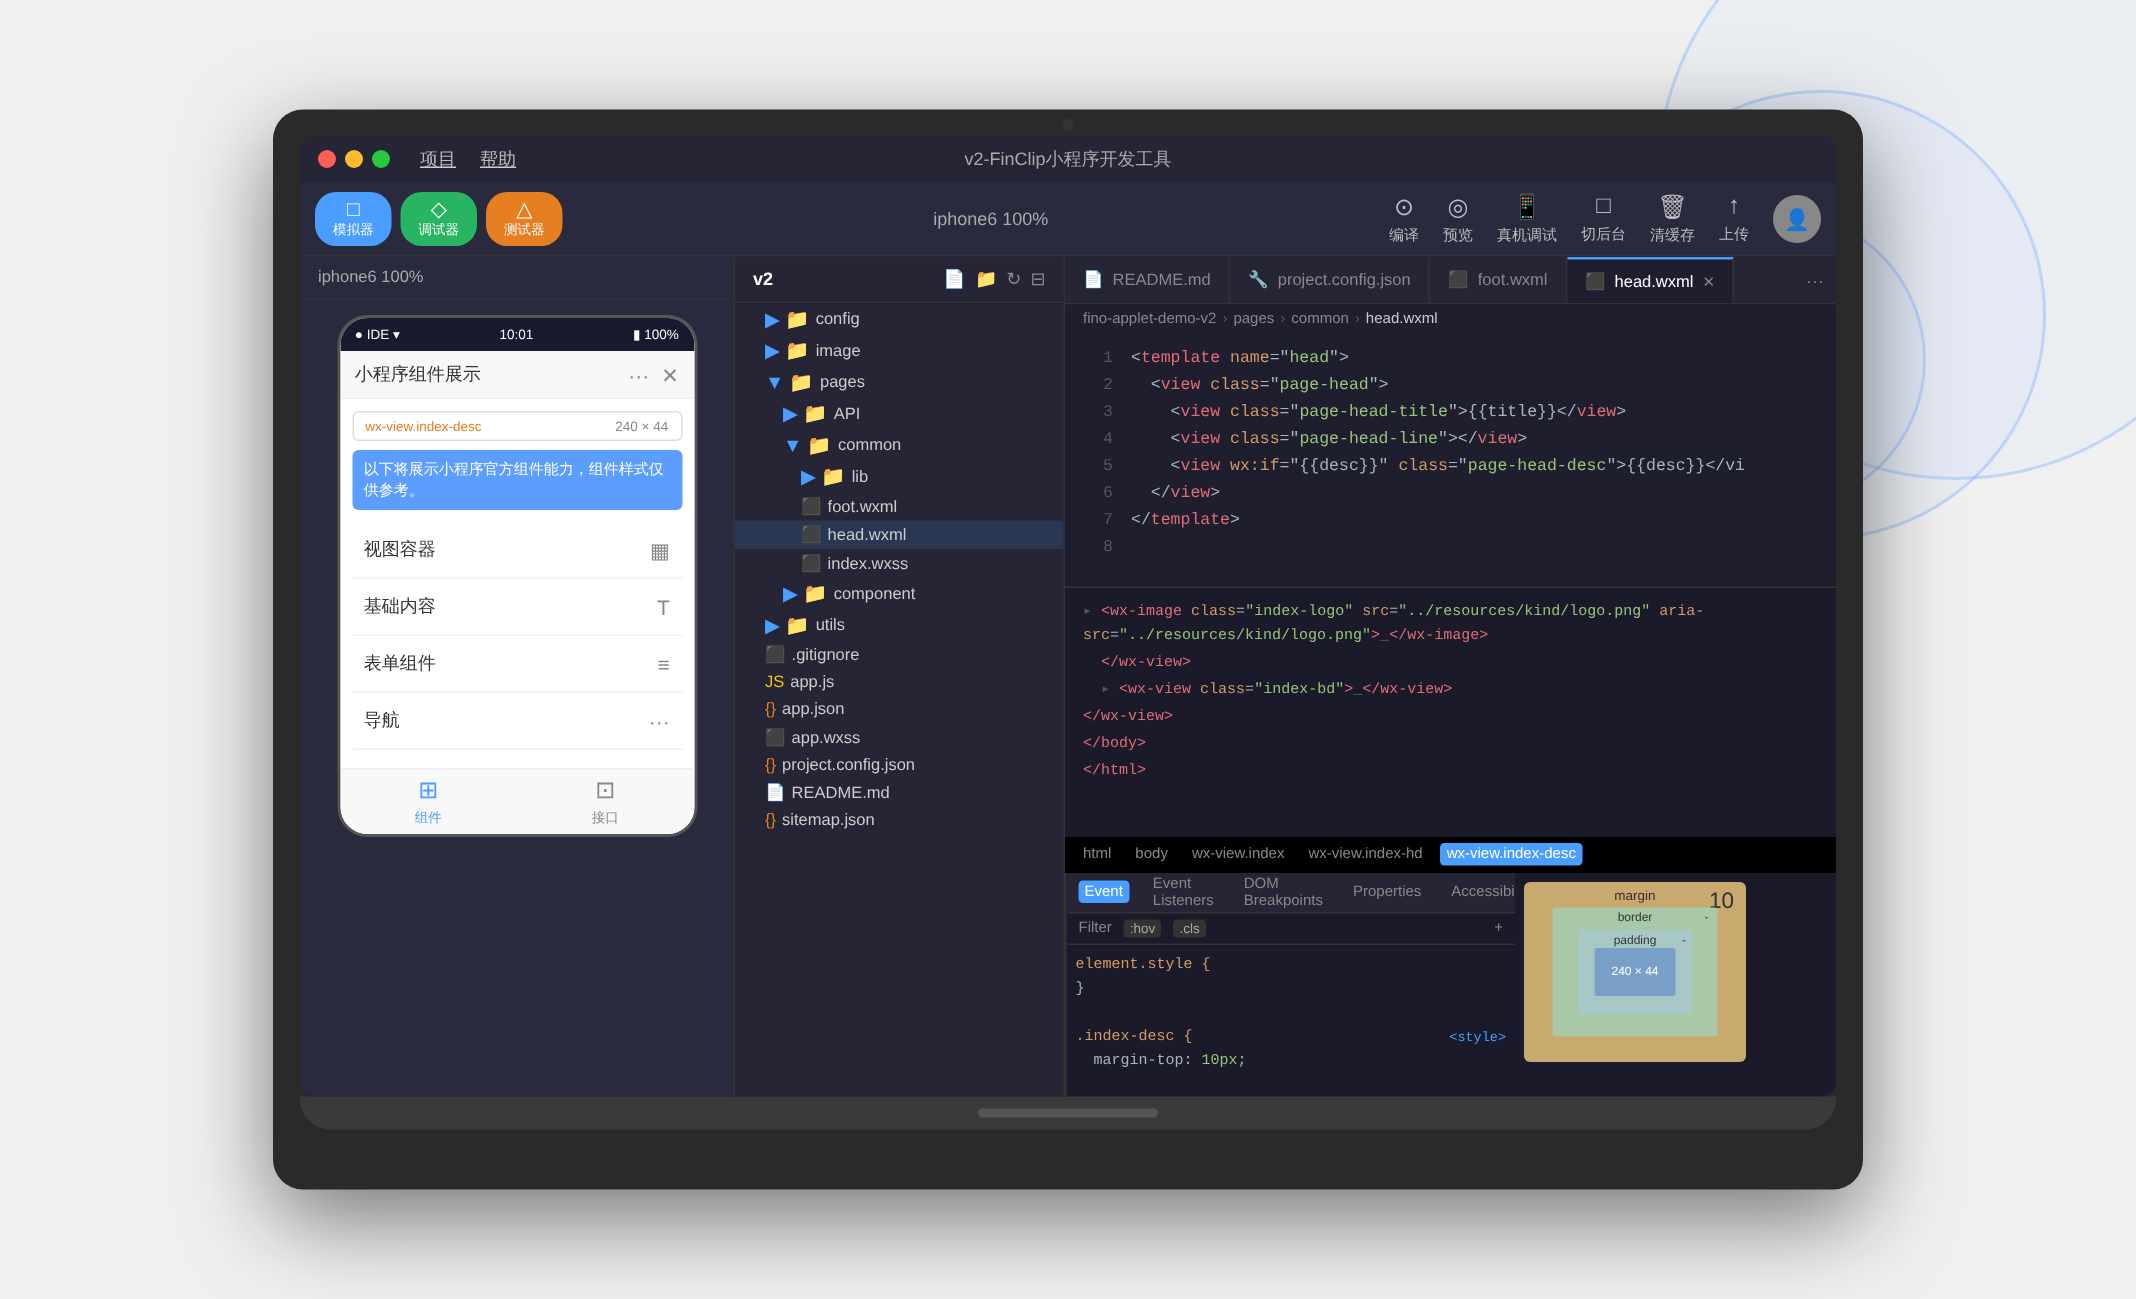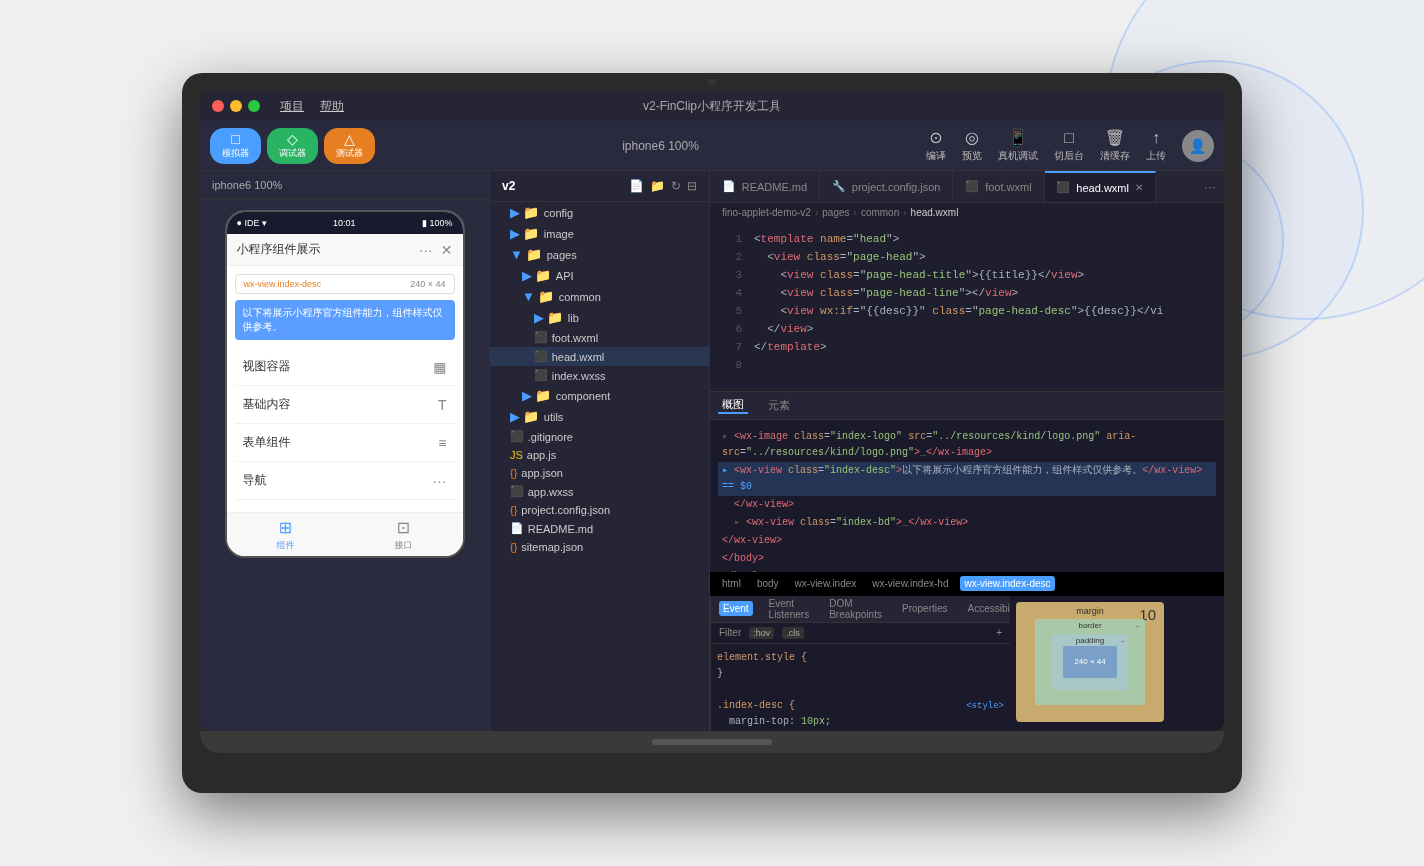--- a/index.html
+++ b/index.html
@@ -958,35 +958,27 @@
               </span>
             </div>
             <div class="code-line">
               <span class="line-num">8</span>
               <span class="code-content">&nbsp;</span>
             </div>
           </div>
 
           <div class="editor-bottom">
 
-            <div class="bottom-tabs-row">
-              <span class="bottom-tab active">概图</span>
-              <span class="bottom-tab">元素</span>
-            </div>
 
             <div style="flex:1; display:flex; flex-direction:column; overflow:hidden;">
 
               <div class="html-tree">
                 <div class="html-tree-line">
                   <span style="color:#555">▸ </span>
                   <span class="ht-tag">&lt;wx-image</span> <span class="ht-attr">class</span>=<span class="ht-val">"index-logo"</span> <span class="ht-attr">src</span>=<span class="ht-val">"../resources/kind/logo.png"</span> <span class="ht-attr">aria-src</span>=<span class="ht-val">"../resources/kind/logo.png"</span><span class="ht-tag">&gt;</span><span class="ht-ellipsis">_</span><span class="ht-tag">&lt;/wx-image&gt;</span>
-                </div>
-                <div class="html-tree-line highlighted">
-                  <span style="color:#4a9eff">▸ </span>
-                  <span class="ht-tag">&lt;wx-view</span> <span class="ht-attr">class</span>=<span class="ht-val">"index-desc"</span><span class="ht-tag">&gt;</span>以下将展示小程序官方组件能力，组件样式仅供参考。<span class="ht-tag">&lt;/wx-view&gt;</span> <span style="color:#4a9eff">== $0</span>
                 </div>
                 <div class="html-tree-line" style="padding-left:16px">
                   <span class="ht-tag">&lt;/wx-view&gt;</span>
                 </div>
                 <div class="html-tree-line" style="padding-left:16px">
                   <span style="color:#555">▸ </span><span class="ht-tag">&lt;wx-view</span> <span class="ht-attr">class</span>=<span class="ht-val">"index-bd"</span><span class="ht-tag">&gt;</span><span class="ht-ellipsis">_</span><span class="ht-tag">&lt;/wx-view&gt;</span>
                 </div>
                 <div class="html-tree-line">
                   <span class="ht-tag">&lt;/wx-view&gt;</span>
                 </div>

